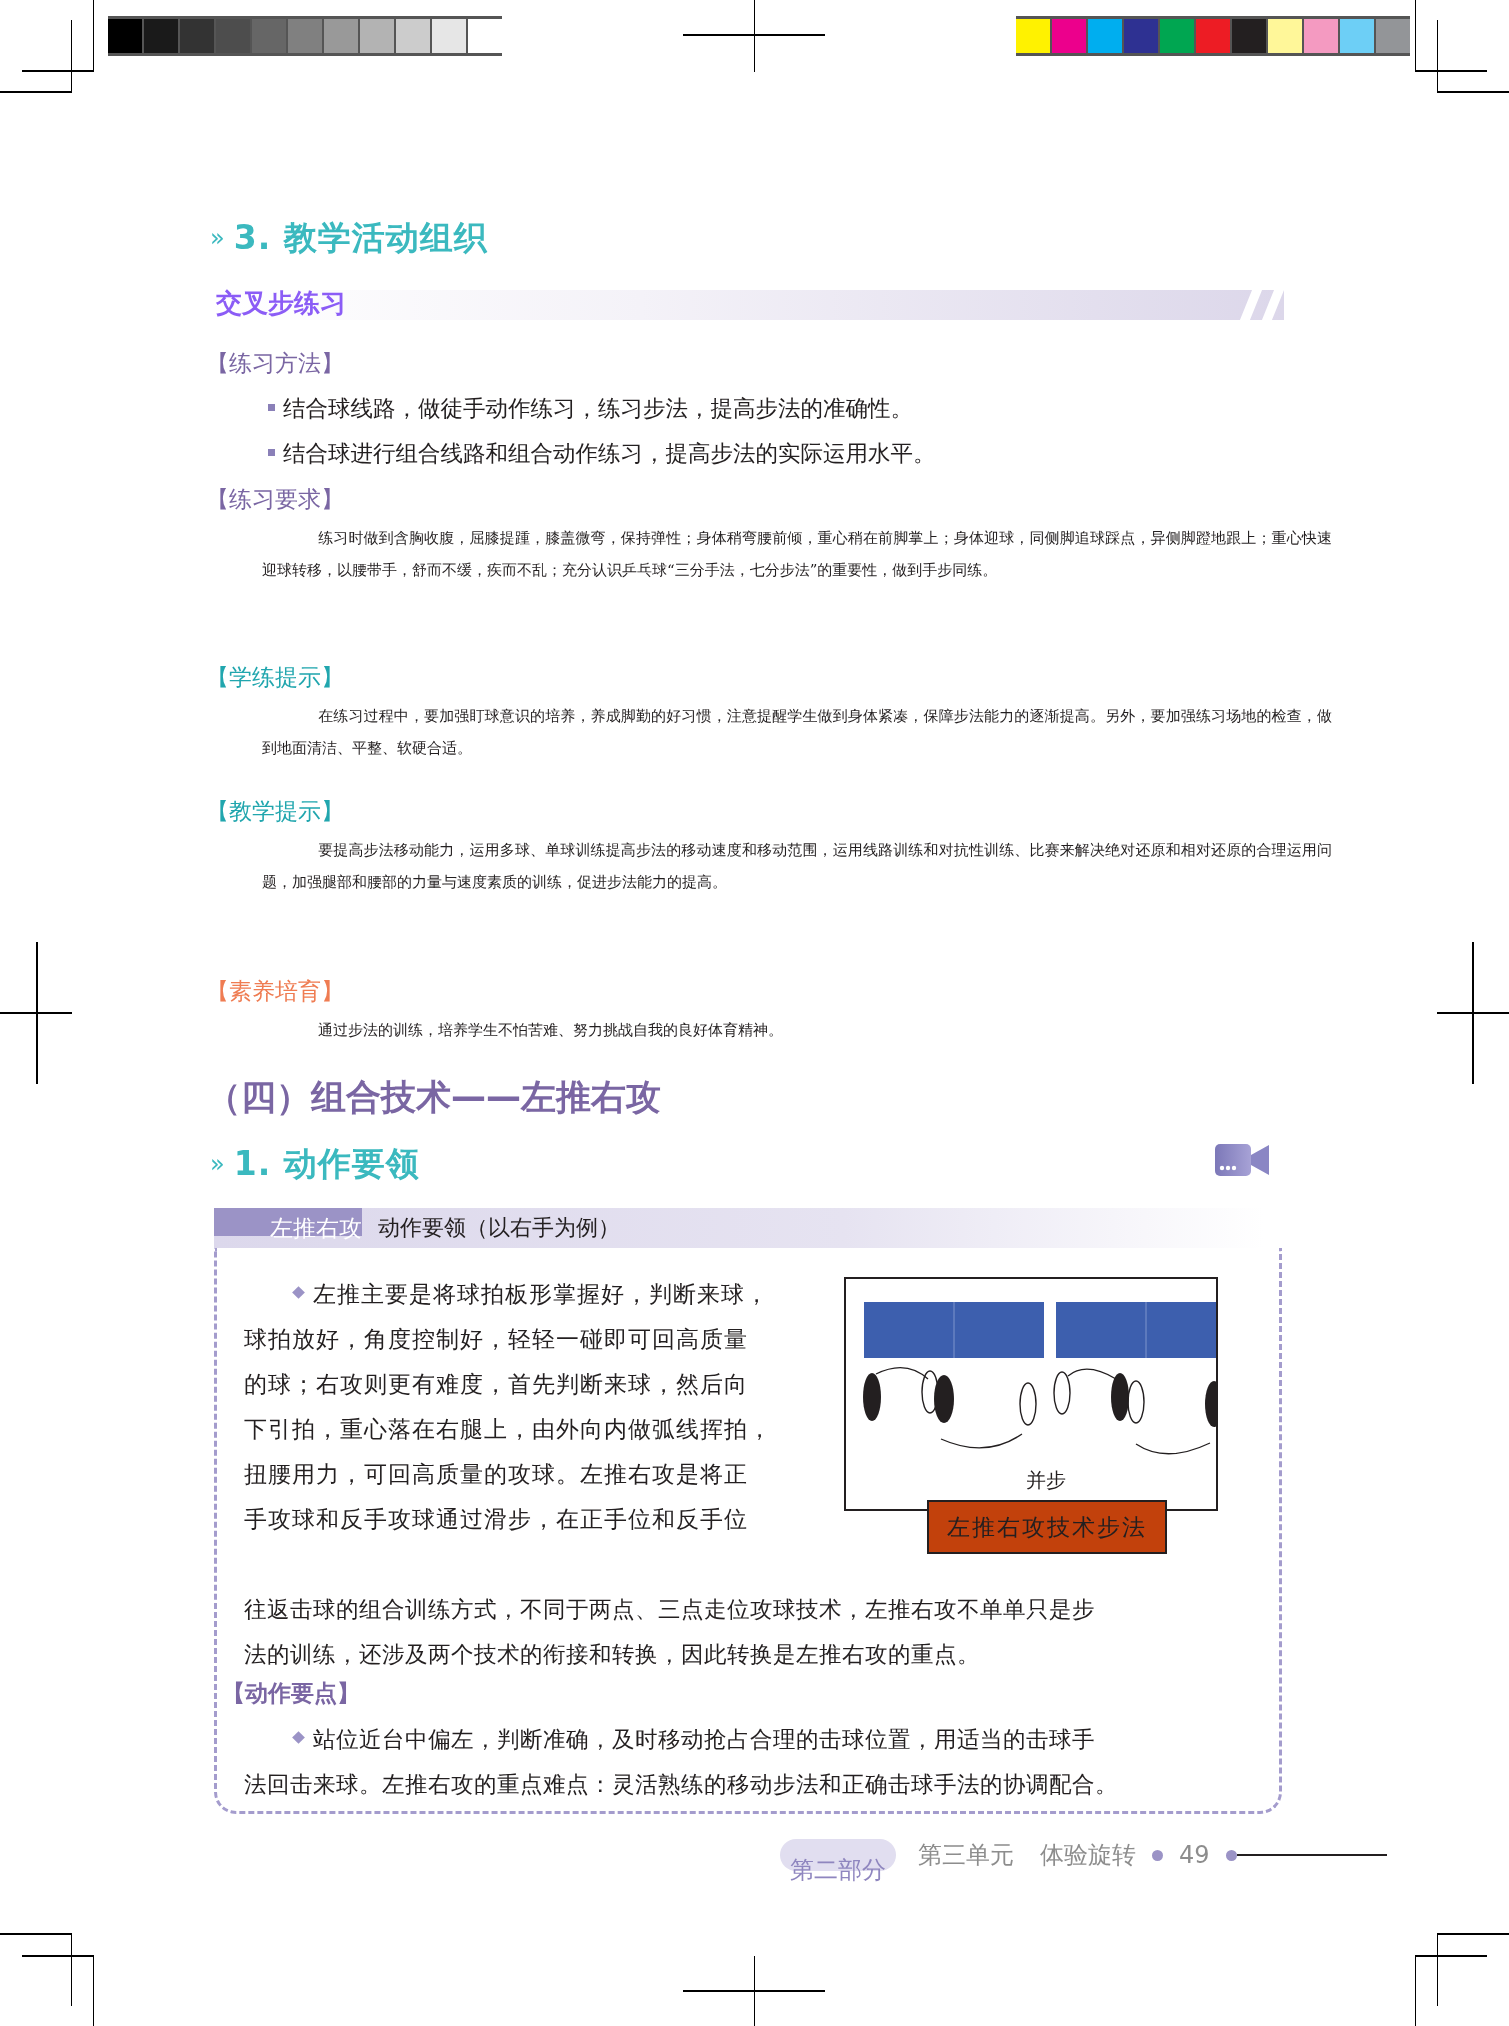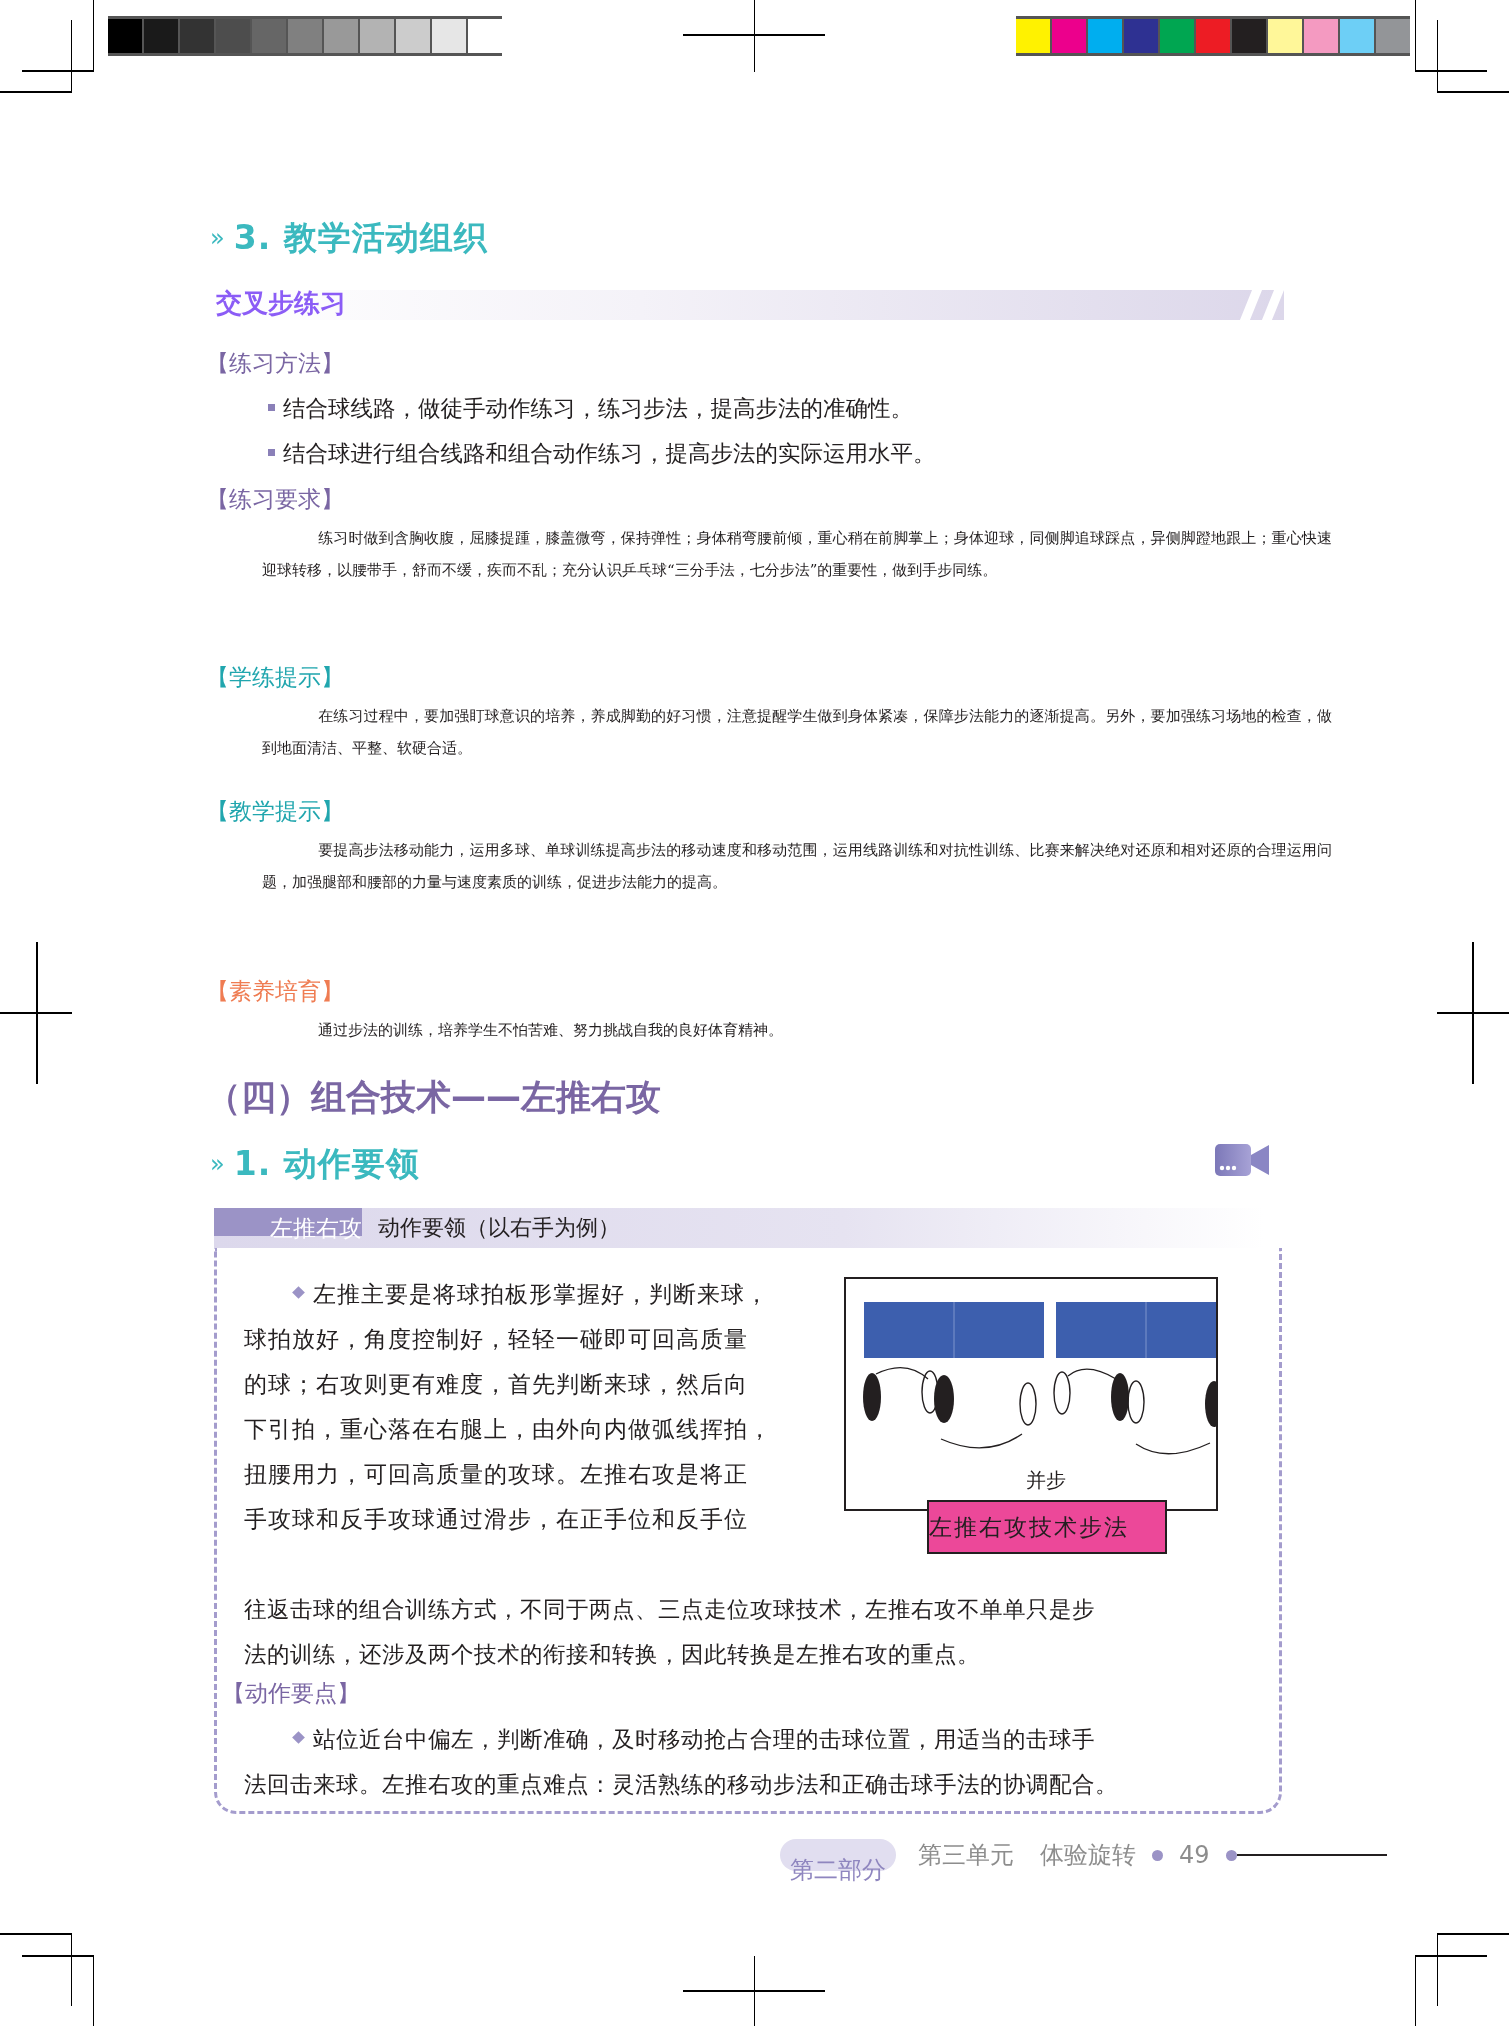--- a/index.html
+++ b/index.html
@@ -43,22 +43,22 @@
 
   .dash-box { position: absolute; left: 214px; top: 1248px; width: 1068px; height: 566px;
               border-left: 3px dashed #a49ccd; border-right: 3px dashed #a49ccd; border-bottom: 3px dashed #a49ccd;
               border-bottom-left-radius: 22px; border-bottom-right-radius: 22px; }
 
   .boxpara { position: absolute; font-size: 23px; line-height: 45px; text-align: justify; letter-spacing: 1px; }
   .diamond { display: inline-block; width: 9px; height: 9px; background: #9b93c6; transform: rotate(45deg); margin-right: 10px; vertical-align: 5px; }
 
   .figure { position: absolute; left: 844px; top: 1277px; width: 374px; height: 234px; border: 2px solid #231f20; background: #fff; }
   .figure .caption-sub { position: absolute; left: 180px; top: 188px; font-size: 20px; }
-  .figure-caption { position: absolute; left: 927px; top: 1500px; width: 240px; height: 54px; border: 2px solid #231f20; background: #ec4899;
-                    font-size: 23px; line-height: 50px; letter-spacing: 2px; }
+  .figure-caption { position: absolute; left: 927px; top: 1500px; width: 240px; height: 54px; border: 2px solid #231f20; background: #c2410c;
+                    font-size: 23px; line-height: 50px; text-align: center; letter-spacing: 2px; }
 
   .footer { position: absolute; top: 1840px; left: 780px; height: 30px; font-family: "DejaVu Sans", sans-serif; font-size: 24px; color: #8d8d8d; display: flex; align-items: center; }
   .footer .pill { background: #e1def0; color: #8f86bf; border-radius: 16px; padding: 16px 10px; height: 30px; line-height: 30px; margin-right: 22px; }
   .footer .dot { width: 11px; height: 11px; border-radius: 50%; background: #9b93c6; display: inline-block; margin: 0 16px; }
   .footer .line { width: 150px; height: 2px; background: #231f20; }
 </style>
 </head>
 <body>
 
 <div>
@@ -214,21 +214,21 @@
 
     <path d="M30 95 Q60 80 82 100" fill="none" stroke="#231f20" stroke-width="1.3"></path>
     <path d="M95 160 Q140 180 176 155" fill="none" stroke="#231f20" stroke-width="1.3"></path>
     <path d="M270 100 Q240 82 222 97" fill="none" stroke="#231f20" stroke-width="1.3"></path>
     <path d="M364 164 Q320 185 290 165" fill="none" stroke="#231f20" stroke-width="1.3"></path>
   </svg>
   <div class="caption-sub">并步</div>
 </div>
 <div class="figure-caption">左推右攻技术步法</div>
 
-<div class="tag purple" style="left:222px;top:1678px;">【动作要点】</div>
+<div class="tag purple" style="left:222px;top:1678px;font-weight:bold;">【动作要点】</div>
 <div class="boxpara" style="left:244px;top:1717px;width:1010px;font-size:22.5px;letter-spacing:0.5px;">
   <div style="padding-left:50px;"><span class="diamond"></span><span>站位近台中偏左，判断准确，及时移动抢占合理的击球位置，用适当的击球手</span></div>
   <div>法回击来球。左推右攻的重点难点：灵活熟练的移动步法和正确击球手法的协调配合。</div>
 </div>
 
 <div class="footer">
   <span class="pill">第二部分</span>
   <span style="margin-right:26px;">第三单元</span>
   <span>体验旋转</span>
   <span class="dot"></span>

